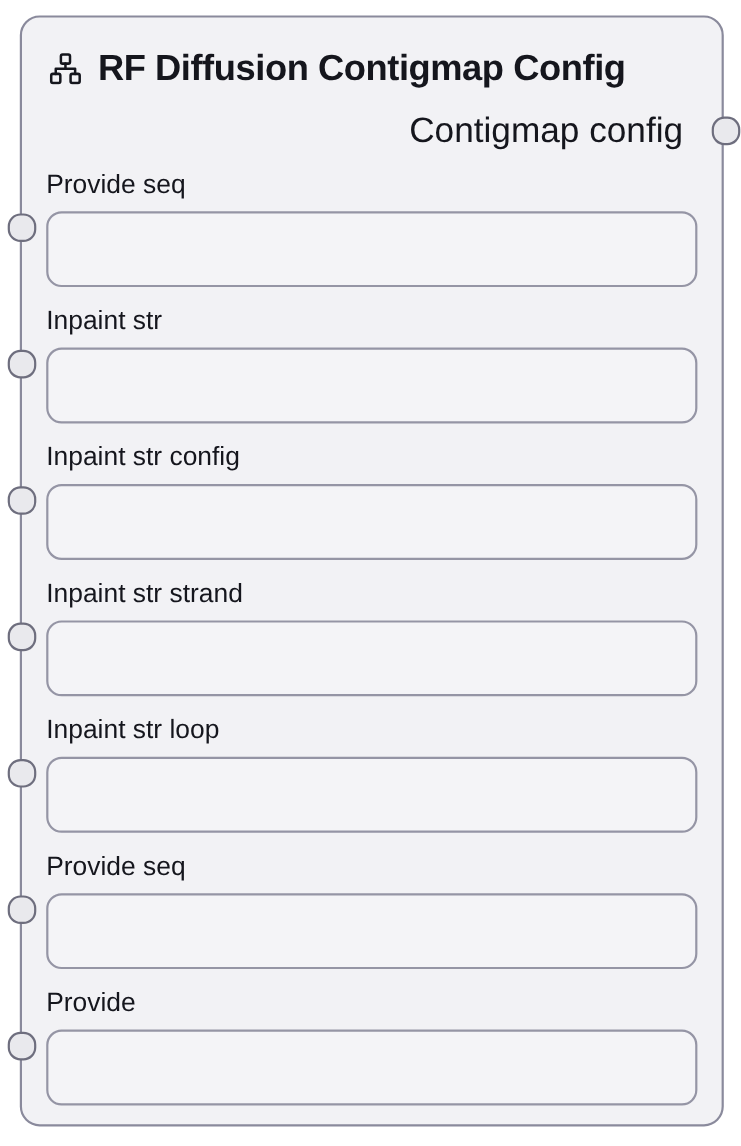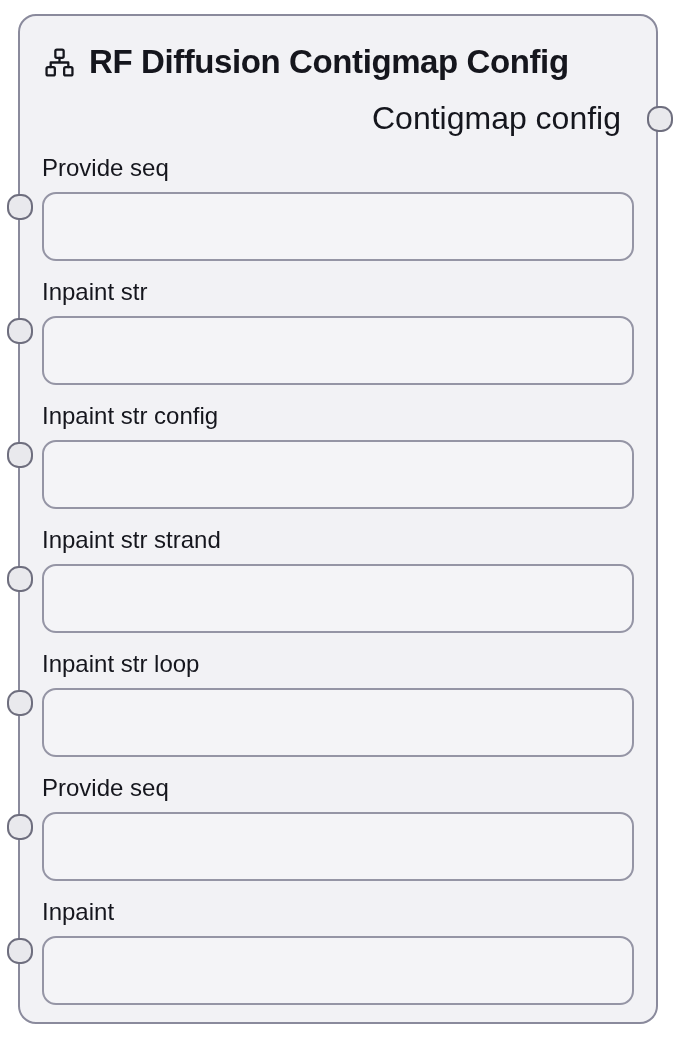--- a/index.html
+++ b/index.html
@@ -143,20 +143,20 @@
     <div class="field-label">Inpaint str loop</div>
     <input class="field-input" type="text" aria-label="Inpaint str loop" value="" style="">
     <span class="port port-left"></span>
   </div>
         <div class="field-row" style="top: 758px;">
     <div class="field-label">Provide seq</div>
     <input class="field-input" type="text" aria-label="Provide seq" value="" style="">
     <span class="port port-left"></span>
   </div>
         <div class="field-row" style="top: 882px;">
-    <div class="field-label">Inpaint</div>
+    <div class="field-label">Provide</div>
     <input class="field-input" type="text" aria-label="Length" value="" style="">
     <span class="port port-left"></span>
   </div>
       </div>
 
   </div>
 </div>
 
 </body></html>

